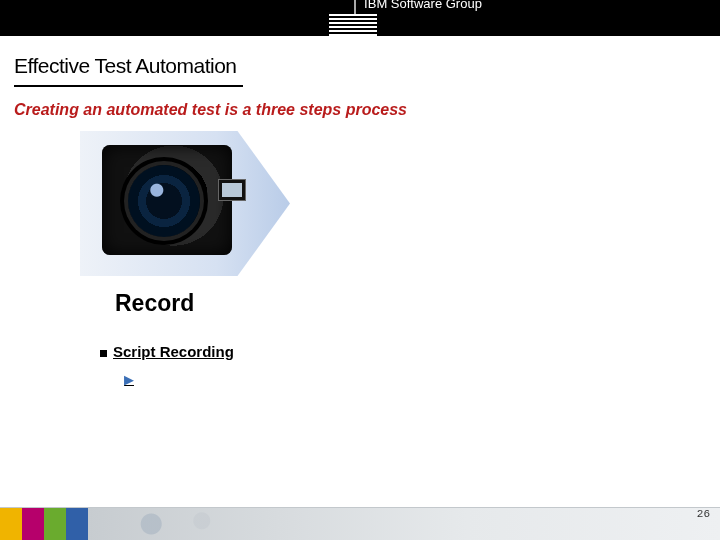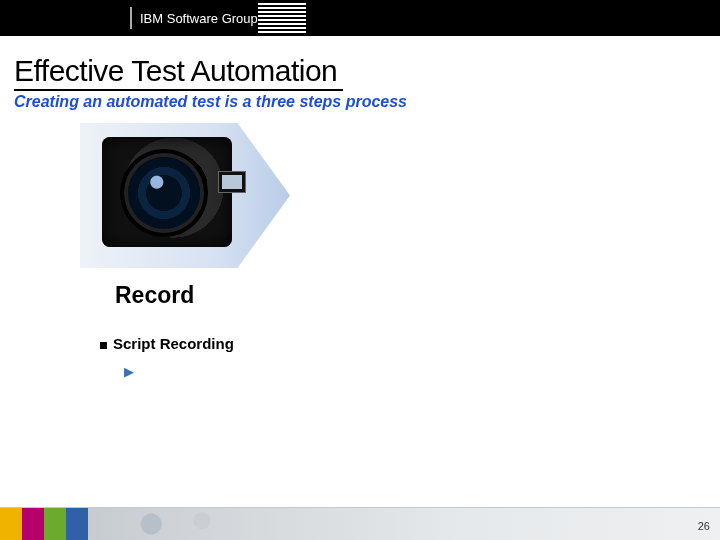--- a/index.html
+++ b/index.html
@@ -10,22 +10,23 @@
     font-family: Arial, Helvetica, sans-serif;
     background: #fff;
     overflow: hidden;
     position: relative;
   }
   .header {
     background: #000;
     height: 36px;
     display: flex;
     align-items: center;
-    justify-content: flex-start;
+    justify-content: center;
     padding: 0 14px 0 0;
+    flex-direction: column;
   }
   .header-left {
     display: flex;
     align-items: center;
     height: 100%;
   }
   .header-divider {
     width: 2px;
     height: 22px;
     background: #aaa;
@@ -44,35 +45,35 @@
   }
   .ibm-logo .bar {
     width: 48px;
     height: 2px;
     background: #fff;
   }
   .title-area {
     margin: 18px 0 0 14px;
   }
   .title-area .main-title {
-    font-size: 30px;
+    font-size: 21px;
     font-weight: normal;
     color: #000;
     border-bottom: 2px solid #000;
     display: inline-block;
-    padding-bottom: 1px;
+    padding-bottom: 7px;
     padding-right: 6px;
     letter-spacing: -0.5px;
   }
   .title-area .subtitle {
     font-size: 16px;
     font-style: italic;
     font-weight: bold;
-    color: #1d4ed8;
-    margin-top: 2px;
+    color: #b91c1c;
+    margin-top: 14px;
   }
   .hero {
     margin: 12px 0 0 80px;
     width: 210px;
     height: 145px;
     position: relative;
     background: linear-gradient(to right, #eef2f8 0%, #d6e1f2 65%, #b9cce8 100%);
     overflow: hidden;
     clip-path: polygon(0 0, 75% 0, 100% 50%, 75% 100%, 0 100%);
   }
@@ -114,20 +115,21 @@
     background: #b8c8d8;
   }
   .step-label {
     margin: 14px 0 0 115px;
     font-size: 23px;
     font-weight: bold;
     color: #000;
   }
   .bullet-block {
     margin: 26px 0 0 100px;
+    text-decoration: underline;
   }
   .bullet-l1 {
     display: flex;
     align-items: baseline;
     gap: 6px;
     font-size: 15px;
     font-weight: bold;
     color: #000;
   }
   .sq {
@@ -179,23 +181,24 @@
     flex: 1;
     background:
       radial-gradient(circle at 10% 50%, rgba(180,190,200,0.9) 0 10px, transparent 11px),
       radial-gradient(circle at 18% 40%, rgba(200,205,210,0.8) 0 8px, transparent 9px),
       linear-gradient(to right, #c7ccd0 0%, #d7dbde 30%, #e6e9eb 60%, #eef0f2 100%);
     filter: blur(0.5px);
   }
   .page-num {
     position: absolute;
     right: 10px;
-    bottom: 8px;
+    bottom: 20px;
     font-size: 11px;
     color: #333;
+    font-family: Liberation Mono, monospace;
   }
 </style>
 </head>
 <body>
 
 <div class="header">
   <div class="header-left">
     <div class="header-divider"></div>
     <span class="header-title">IBM Software Group</span>
   </div>

